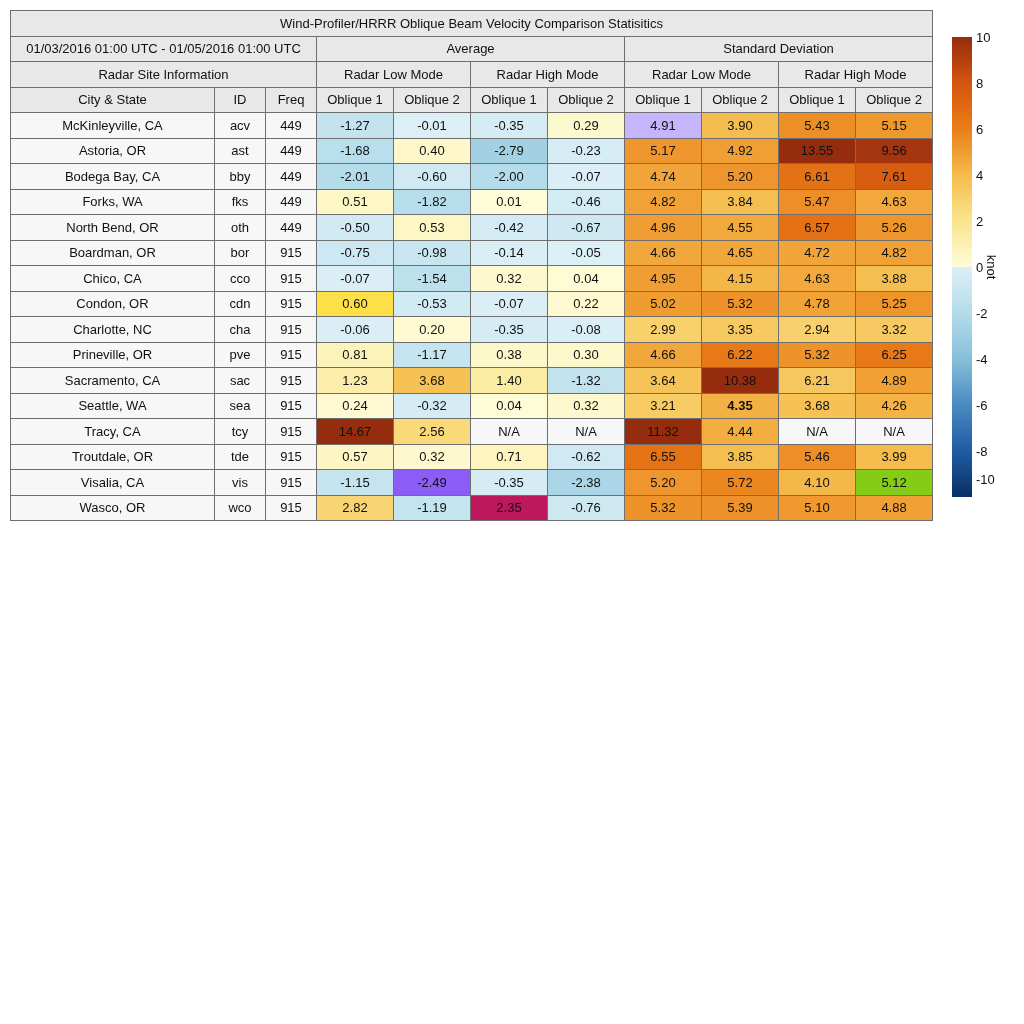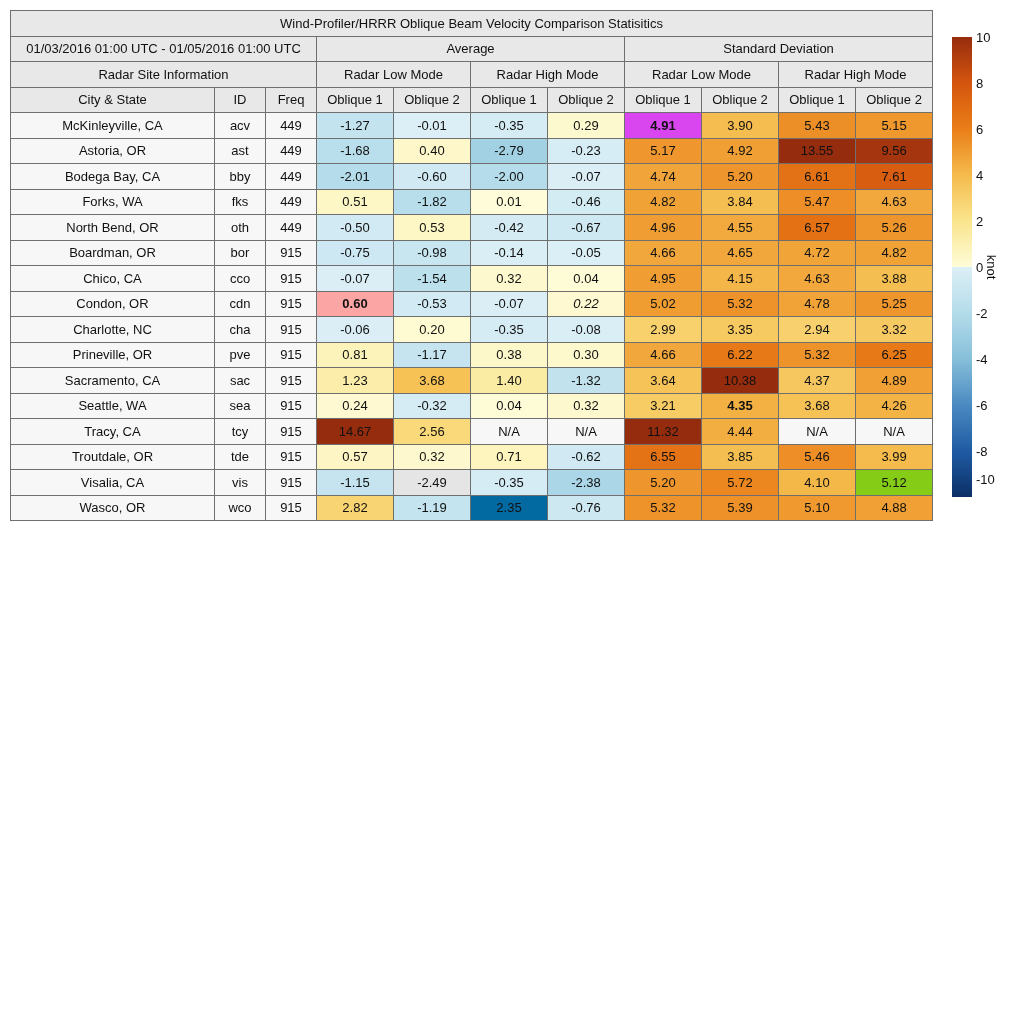--- a/index.html
+++ b/index.html
@@ -80,21 +80,21 @@
     </thead>
     <tbody>
         <tr>
           <td class="lbl">McKinleyville, CA</td>
           <td class="lbl">acv</td>
           <td class="lbl">449</td>
           <td style="background: rgb(195, 227, 238);">-1.27</td>
           <td style="background: rgb(220, 239, 246);">-0.01</td>
           <td style="background: rgb(213, 236, 244);">-0.35</td>
           <td style="background: rgb(253, 249, 206);">0.29</td>
-          <td style="background: #d946ef; font-weight: bold;">4.91</td>
+          <td style="background: #c4b5fd;">4.91</td>
           <td style="background: rgb(245, 189, 79);">3.90</td>
           <td style="background: rgb(237, 143, 39);">5.43</td>
           <td style="background: rgb(239, 152, 46);">5.15</td>
         </tr>
         <tr>
           <td class="lbl">Astoria, OR</td>
           <td class="lbl">ast</td>
           <td class="lbl">449</td>
           <td style="background: rgb(186, 223, 236);">-1.68</td>
           <td style="background: rgb(253, 247, 202);">0.40</td>
@@ -167,24 +167,24 @@
           <td style="background: rgb(254, 252, 215);">0.04</td>
           <td style="background: rgb(240, 158, 51);">4.95</td>
           <td style="background: rgb(244, 182, 72);">4.15</td>
           <td style="background: rgb(242, 168, 60);">4.63</td>
           <td style="background: rgb(245, 190, 80);">3.88</td>
         </tr>
         <tr>
           <td class="lbl">Condon, OR</td>
           <td class="lbl">cdn</td>
           <td class="lbl">915</td>
-          <td style="background: #fca5a5; font-weight: bold;">0.60</td>
+          <td style="background: #fde047;">0.60</td>
           <td style="background: rgb(209, 234, 243);">-0.53</td>
           <td style="background: rgb(219, 238, 246);">-0.07</td>
-          <td style="background: rgb(254, 249, 209); font-style: italic;">0.22</td>
+          <td style="background: rgb(254, 249, 209);">0.22</td>
           <td style="background: rgb(239, 156, 49);">5.02</td>
           <td style="background: rgb(238, 147, 42);">5.32</td>
           <td style="background: rgb(241, 163, 56);">4.78</td>
           <td style="background: rgb(238, 149, 44);">5.25</td>
         </tr>
         <tr>
           <td class="lbl">Charlotte, NC</td>
           <td class="lbl">cha</td>
           <td class="lbl">915</td>
           <td style="background: rgb(219, 238, 246);">-0.06</td>
@@ -212,21 +212,21 @@
         <tr>
           <td class="lbl">Sacramento, CA</td>
           <td class="lbl">sac</td>
           <td class="lbl">915</td>
           <td style="background: rgb(252, 238, 170);">1.23</td>
           <td style="background: rgb(246, 194, 86);">3.68</td>
           <td style="background: rgb(251, 236, 163);">1.40</td>
           <td style="background: rgb(194, 226, 238);">-1.32</td>
           <td style="background: rgb(246, 195, 88);">3.64</td>
           <td style="background: rgb(150, 44, 14);">10.38</td>
-          <td style="background: rgb(246, 199, 95);">4.37</td>
+          <td style="background: rgb(246, 199, 95);">6.21</td>
           <td style="background: rgb(240, 160, 53);">4.89</td>
         </tr>
         <tr>
           <td class="lbl">Seattle, WA</td>
           <td class="lbl">sea</td>
           <td class="lbl">915</td>
           <td style="background: rgb(254, 249, 208);">0.24</td>
           <td style="background: rgb(214, 236, 244);">-0.32</td>
           <td style="background: rgb(254, 252, 215);">0.04</td>
           <td style="background: rgb(253, 248, 205);">0.32</td>
@@ -259,35 +259,35 @@
           <td style="background: rgb(228, 115, 21);">6.55</td>
           <td style="background: rgb(245, 190, 81);">3.85</td>
           <td style="background: rgb(237, 142, 38);">5.46</td>
           <td style="background: rgb(245, 187, 76);">3.99</td>
         </tr>
         <tr>
           <td class="lbl">Visalia, CA</td>
           <td class="lbl">vis</td>
           <td class="lbl">915</td>
           <td style="background: rgb(197, 228, 239);">-1.15</td>
-          <td style="background: #e5e5e5;">-2.49</td>
+          <td style="background: #8b5cf6;">-2.49</td>
           <td style="background: rgb(213, 236, 244);">-0.35</td>
           <td style="background: rgb(171, 214, 231);">-2.38</td>
           <td style="background: rgb(238, 150, 45);">5.20</td>
           <td style="background: rgb(236, 135, 31);">5.72</td>
           <td style="background: rgb(244, 184, 73);">4.10</td>
           <td style="background: #84cc16;">5.12</td>
         </tr>
         <tr>
           <td class="lbl">Wasco, OR</td>
           <td class="lbl">wco</td>
           <td class="lbl">915</td>
           <td style="background: rgb(248, 212, 114);">2.82</td>
           <td style="background: rgb(196, 228, 239);">-1.19</td>
-          <td style="background: #0369a1; margin-left: 28px;">2.35</td>
+          <td style="background: #be185d; margin-left: 28px;">2.35</td>
           <td style="background: rgb(205, 232, 241);">-0.76</td>
           <td style="background: rgb(238, 147, 42);">5.32</td>
           <td style="background: rgb(237, 145, 40);">5.39</td>
           <td style="background: rgb(239, 153, 47);">5.10</td>
           <td style="background: rgb(240, 160, 53);">4.88</td>
         </tr>
       </tbody>
   </table>
 
   <div class="colorbar" style="background: linear-gradient(rgb(150, 44, 14) 0%, rgb(212, 85, 14) 10%, rgb(234, 126, 24) 20%, rgb(245, 187, 76) 30%, rgb(250, 229, 140) 40%, rgb(254, 252, 217) 50%, rgb(220, 239, 246) 50%, rgb(180, 220, 234) 60%, rgb(134, 191, 218) 70%, rgb(74, 138, 193) 80%, rgb(31, 91, 163) 90%, rgb(11, 47, 102) 100%);"></div>

